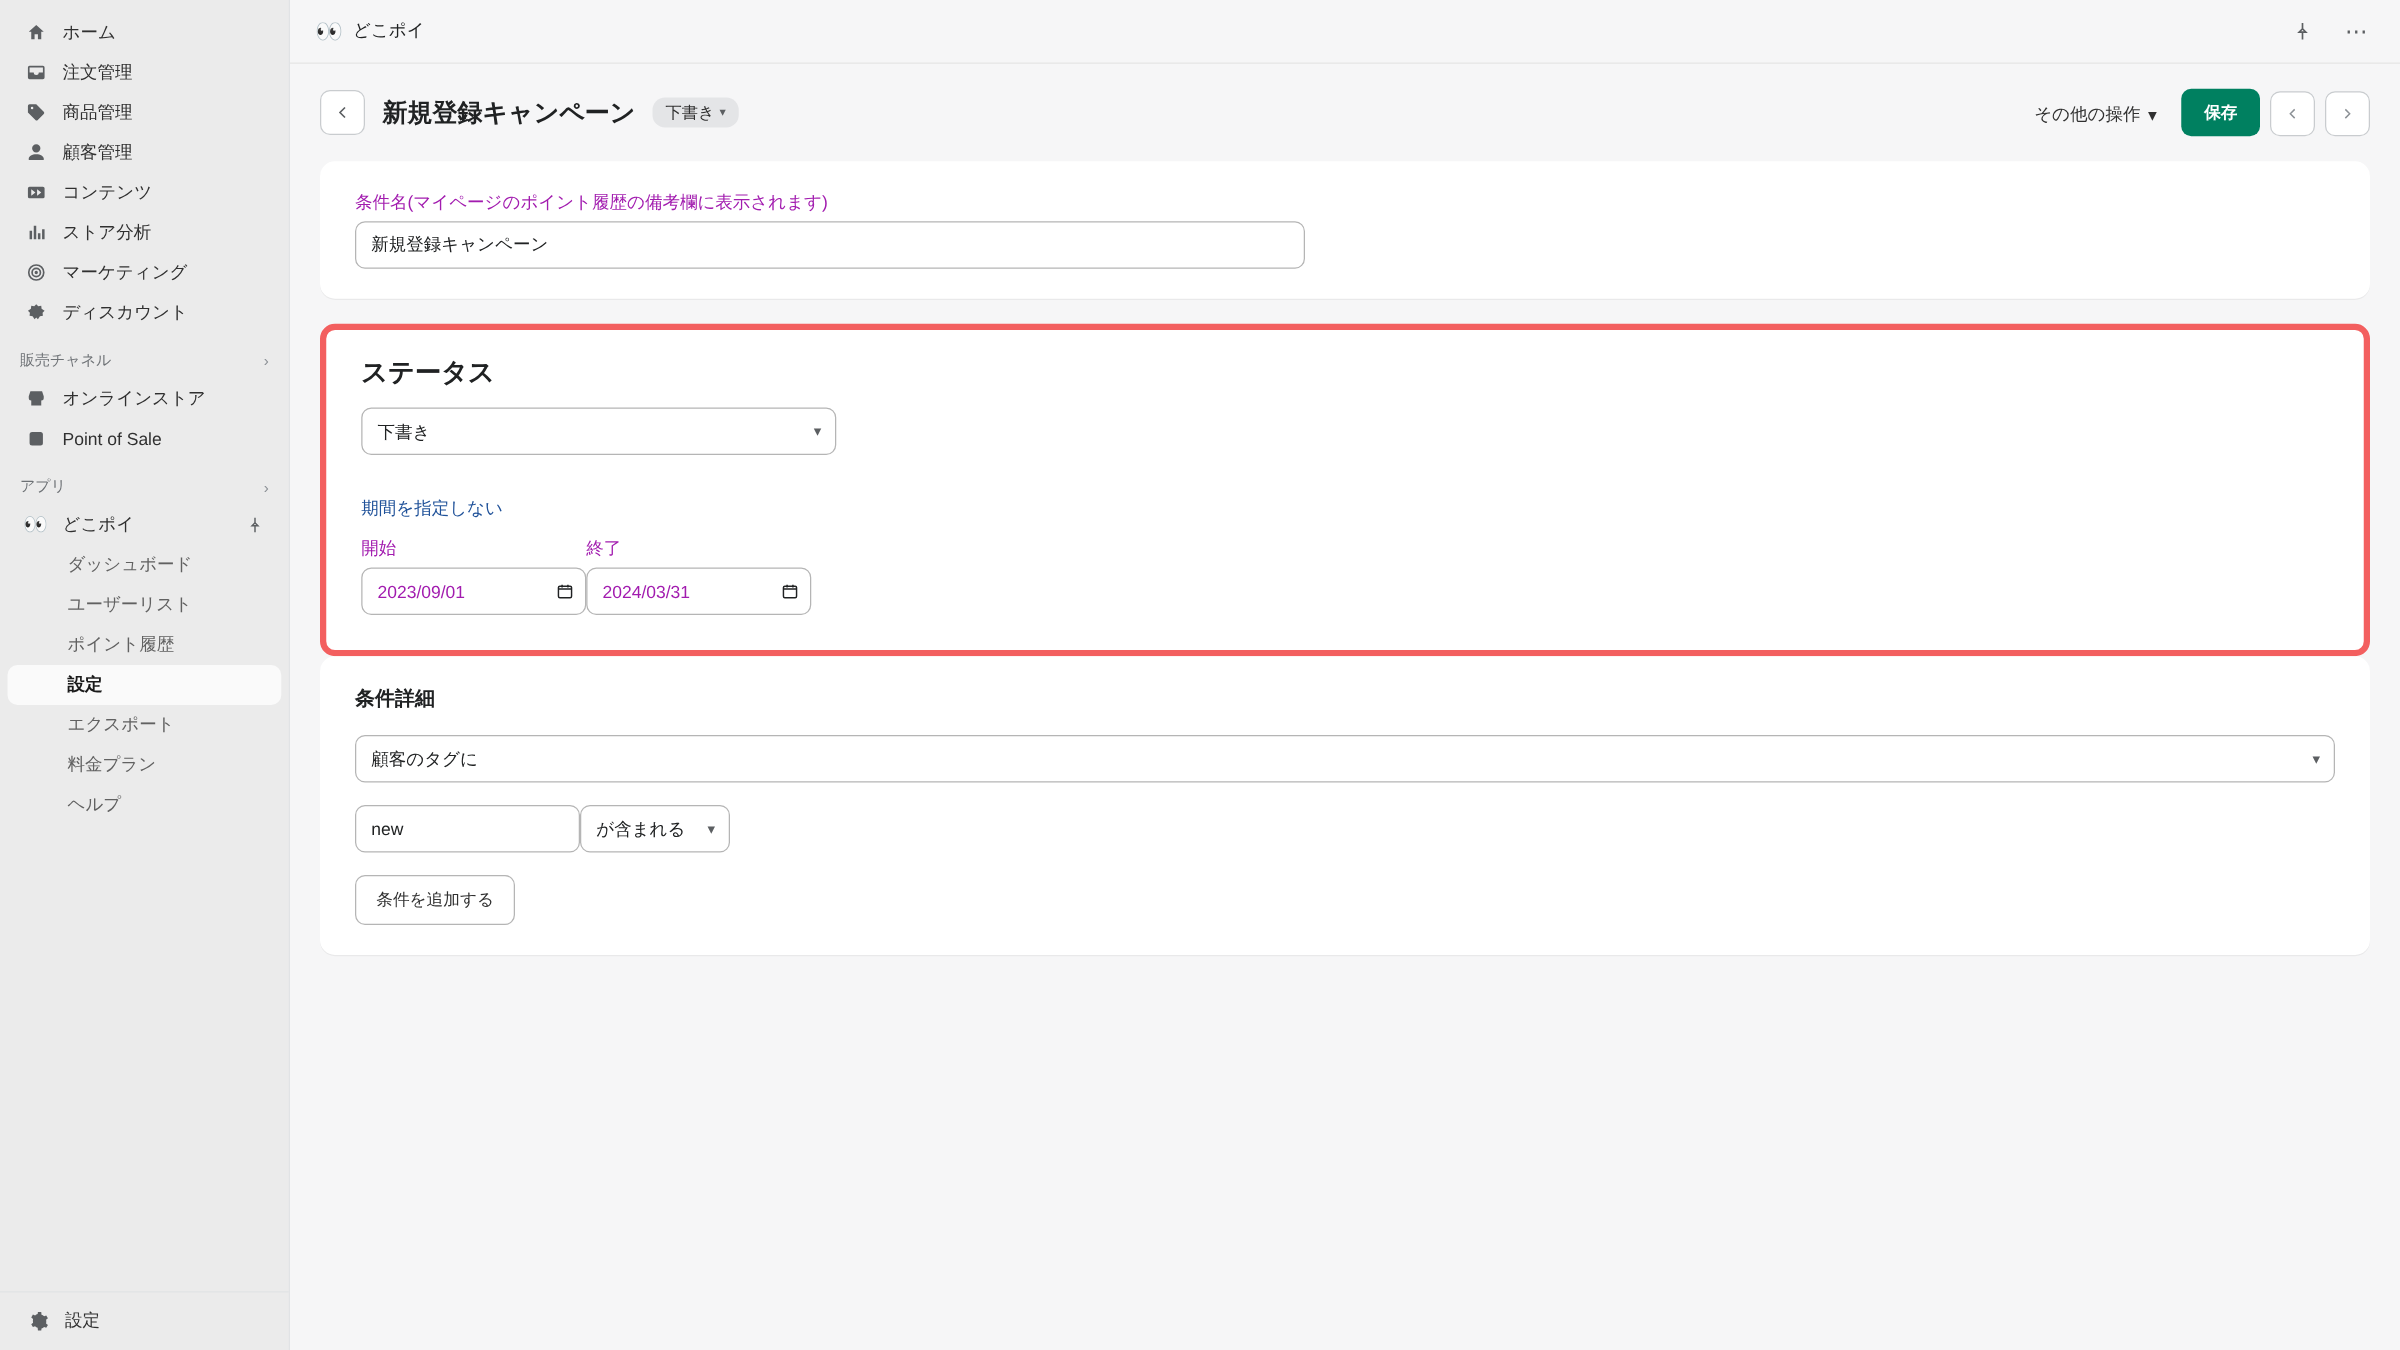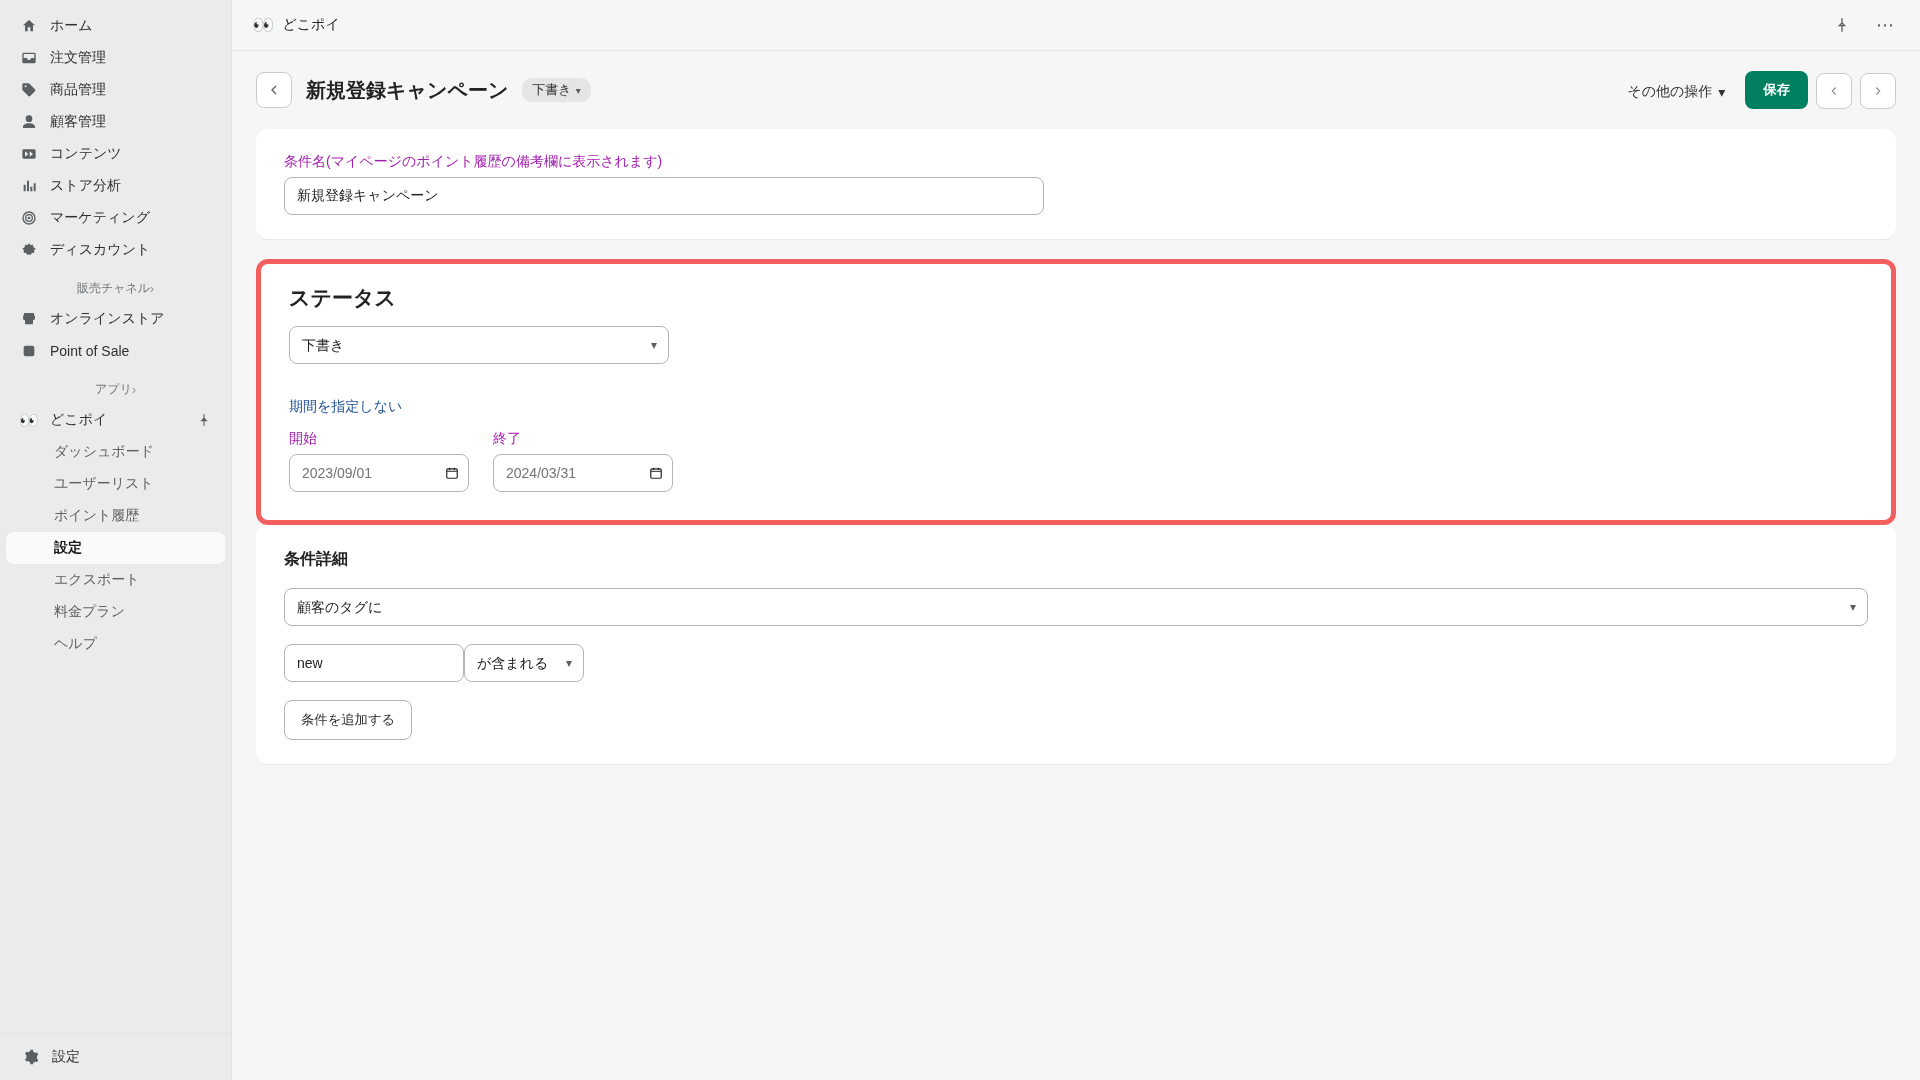--- a/index.html
+++ b/index.html
@@ -5,21 +5,21 @@
 * { box-sizing: border-box; margin: 0; padding: 0; }
 body { font-family: -apple-system, BlinkMacSystemFont, "Segoe UI", "Hiragino Sans", "Hiragino Kaku Gothic ProN", Meiryo, sans-serif; background: #f6f6f7; color: #202223; font-size: 14px; overflow: hidden; }
 .app { display: flex; height: 100vh; }
 
 
 .sidebar { width: 232px; background: #ebebeb; border-right: 1px solid #e1e3e5; display: flex; flex-direction: column; padding: 10px 0 0; }
 .nav-list { list-style: none; }
 .nav-item { display: flex; align-items: center; gap: 12px; padding: 7px 14px; color: #303030; cursor: pointer; border-radius: 8px; margin: 0 6px; }
 .nav-icon { width: 18px; height: 18px; display: inline-flex; align-items: center; justify-content: center; color: #5c5f62; font-size: 16px; }
 .nav-label { font-weight: 500; }
-.section-header { display:flex; align-items:center; justify-content:center; padding: 14px 16px 6px; color:#6d7175; font-size:12px; }
+.section-header { display:flex; align-items:center; justify-content:space-between; padding: 14px 16px 6px; color:#6d7175; font-size:12px; }
 .section-header .chev { color:#8c9196; }
 .channel-item, .app-item, .subnav-item { display:flex; align-items:center; gap:12px; padding:7px 14px; margin:0 6px; color:#303030; cursor:pointer; border-radius:8px; }
 .app-item .pin { margin-left:auto; color:#5c5f62; }
 .subnav { list-style:none; }
 .subnav-item { padding-left: 48px; font-weight:400; color:#616161; position:relative; }
 .subnav-item.active { background:#fafafa; color:#1a1a1a; font-weight:600; }
 .subnav-item.active::before { content:""; position:absolute; left:30px; width:10px; height:2px; }
 .settings-footer { margin-top:auto; border-top:1px solid #e1e3e5; }
 .settings-footer .nav-item { padding:14px 16px; }
 
@@ -46,22 +46,22 @@
 .card h2 { font-size:16px; font-weight:700; margin-bottom:18px; }
 .field { margin-bottom:18px; }
 .field:last-child { margin-bottom:0; }
 .field-label { display:block; margin-bottom:6px; color:#a21caf; font-size:14px; }
 .input, .select { width:100%; max-width:760px; padding:10px 12px; border:1px solid #b5b5b5; border-radius:8px; font-size:14px; background:#fff; color:#202223; }
 .select-wrap { position:relative; display:inline-block; }
 .select-wrap .select { appearance:none; padding-right:32px; }
 .select-wrap .select-caret { position:absolute; right:12px; top:50%; transform:translateY(-50%); pointer-events:none; color:#5c5f62; font-size:12px; line-height:1; }
 .select-narrow { width:380px; }
 .select-full { width:100%; max-width:none; }
-.date-input { width:180px; padding:10px 12px; border:1px solid #b5b5b5; border-radius:8px; font-size:14px; color:#737373; }
-.date-row { display:flex; gap:24px; }
+.date-input { width:180px; padding:10px 12px; border:1px solid #b5b5b5; border-radius:8px; font-size:14px; color:#a21caf; }
+.date-row { display:flex; }
 .date-col .field-label { margin-bottom:6px; }
 .link-text { color:#1f5199; cursor:pointer; display:inline-block; margin:16px 0 14px; }
 .highlight { border:5px solid #f35f5f; border-radius:12px; padding:0; background:#fff; }
 .highlight .inner { padding:20px 28px 28px; }
 .row-inline { display:flex; gap:0; margin-top:14px; align-items:center; }
 .input-narrow { width:180px; }
 .select-sm { width:120px; }
 .outline-btn { background:#fff; border:1px solid #b5b5b5; border-radius:8px; padding:10px 16px; cursor:pointer; color:#303030; }
 
 

